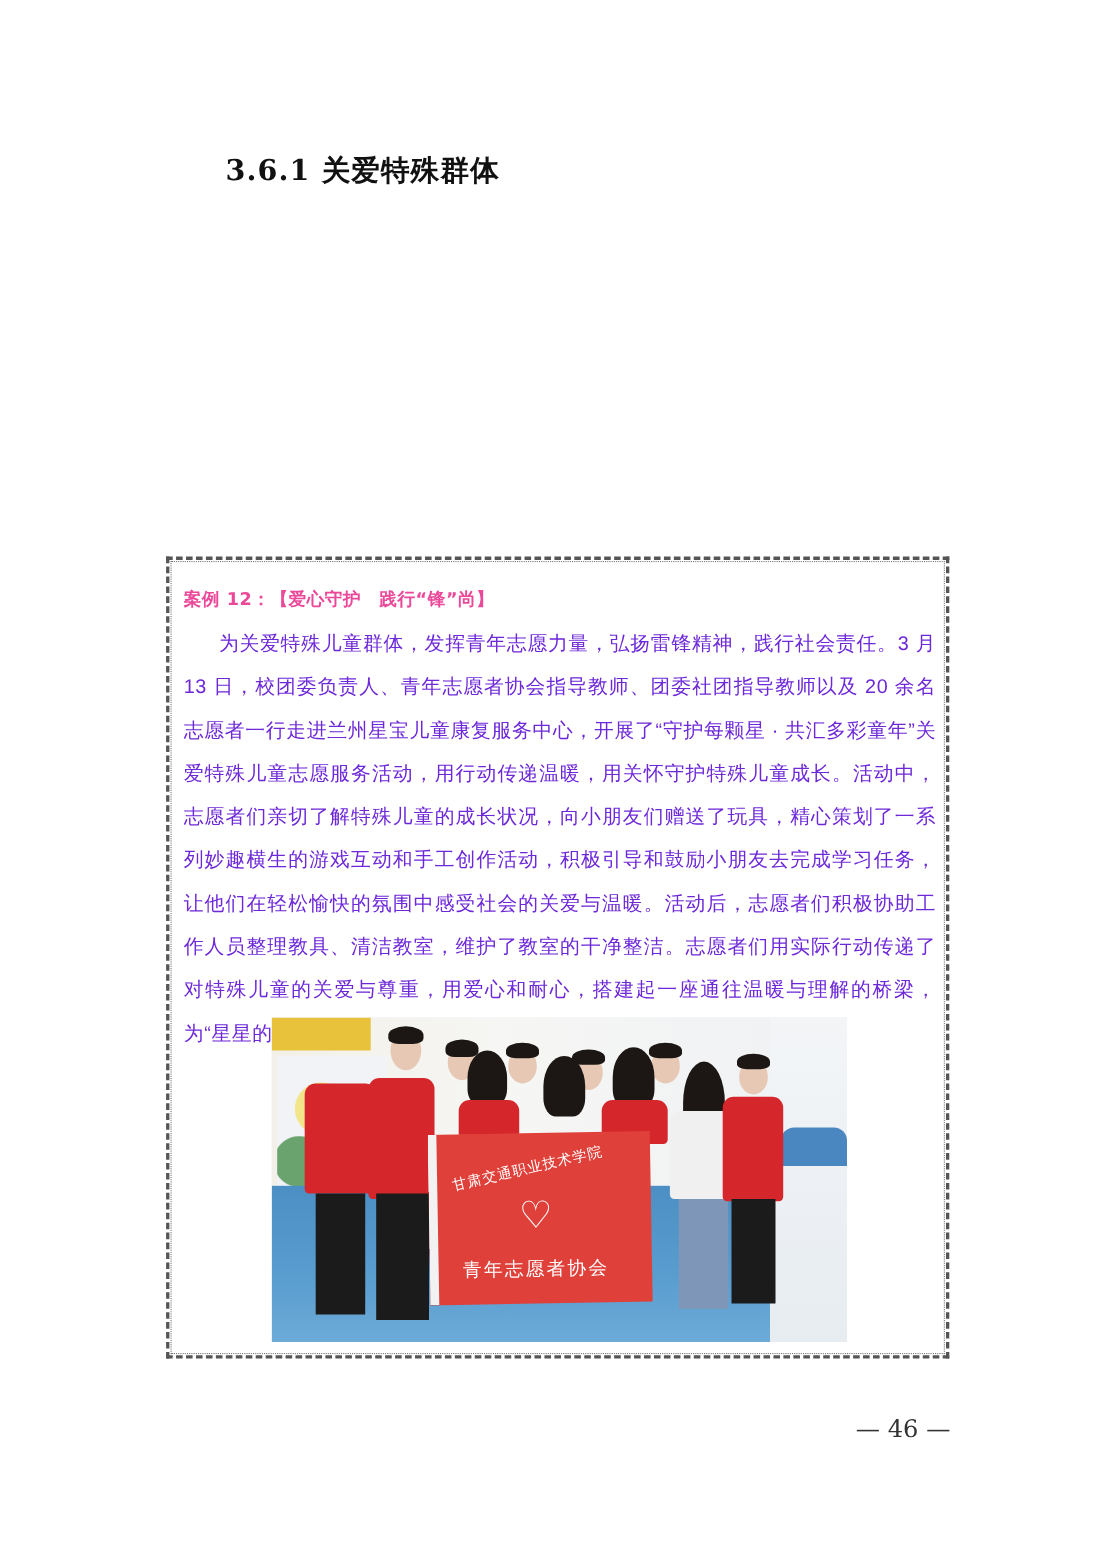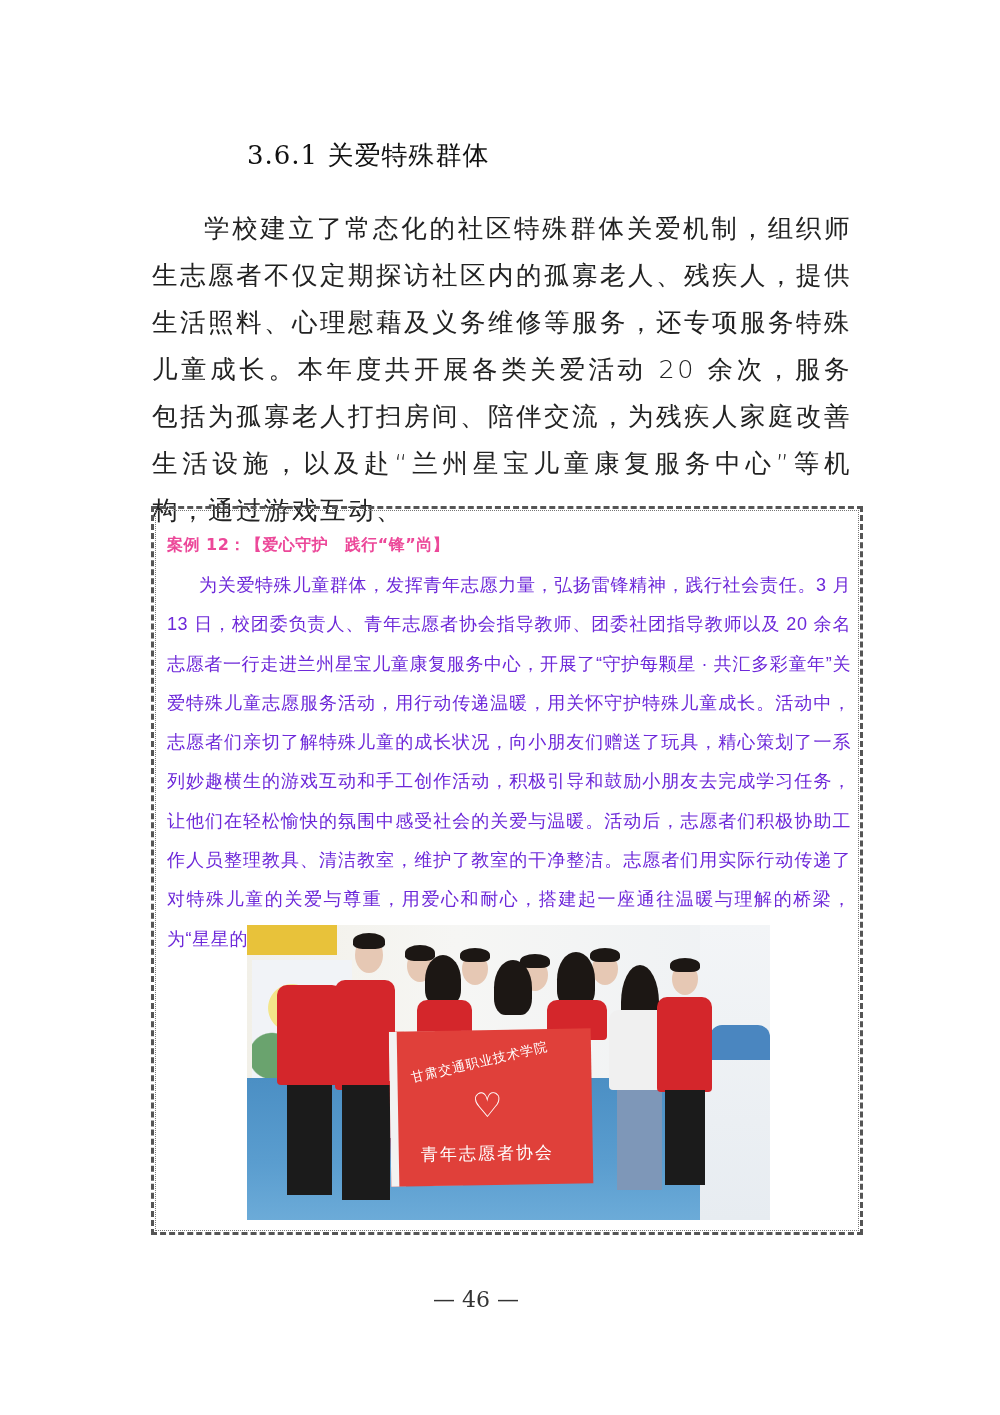--- a/index.html
+++ b/index.html
@@ -1,20 +1,20 @@
 <!DOCTYPE html>
 <html><head>
 <meta charset="utf-8">
 <style>
   html, body { margin: 0; padding: 0; background: #ffffff; }
   body { width: 1000px; height: 1415px; position: relative; overflow: hidden;
          font-family: "DejaVu Serif", "Liberation Serif", serif; color: #1a1a1a; }
   .page { position: absolute; left: 0; top: 0; width: 1000px; height: 1415px; }
   .section-title { position: absolute; left: 205px; top: 138px; font-size: 26px;
-         font-weight: normal; letter-spacing: 1px; color: #111; font-family: "DejaVu Serif", serif; margin-left: 42px; }
+         font-weight: bold; letter-spacing: 1px; color: #111; font-family: "DejaVu Serif", serif; }
   .body-text { position: absolute; left: 152px; top: 205px; width: 700px;
          font-size: 25.5px; line-height: 47px; letter-spacing: 2.5px; color: #222;
          text-align: justify; text-indent: 52px; font-family: "DejaVu Sans", sans-serif; font-weight: 300; }
   .case-box { position: absolute; left: 151px; top: 506px; width: 712px; height: 729px;
          border: 3px dashed #555; outline: 1px dotted #777; outline-offset: -5px; box-sizing: border-box; }
   .case-title { position: absolute; left: 167px; top: 535px; font-size: 16px; font-weight: bold;
          color: #ec4899; font-family: "DejaVu Sans", sans-serif; letter-spacing: 0.5px; }
   .case-text { position: absolute; left: 167px; top: 566px; width: 684px; font-size: 18px;
          line-height: 39.3px; color: #6d28d9; text-align: justify; text-indent: 32px;
          font-family: Liberation Sans, sans-serif; letter-spacing: 0.6px; }
@@ -37,31 +37,30 @@
   .hair { position: absolute; background: #1c1714; border-radius: 50% 50% 30% 30%; }
   .vest { position: absolute; background: #d4262b; border-radius: 10px 10px 4px 4px; }
   .legs { position: absolute; background: #1b1b1b; }
   .banner { position: absolute; left: 143px; top: 105px; width: 202px; height: 155px;
          background: #e0403a; transform: rotate(-1deg); box-shadow: inset 8px 0 0 #f2f2f2; }
   .banner .b-top { position: absolute; left: 20px; top: 20px; width: 170px; color: #fff;
          font-size: 13px; transform: rotate(-12deg); font-family: "DejaVu Serif", serif; letter-spacing: 1px; }
   .banner .heart { position: absolute; left: 82px; top: 58px; font-size: 34px; color: #fff; line-height: 1; }
   .banner .b-bottom { position: absolute; left: 30px; top: 112px; color: #fff; font-size: 17px;
          font-family: "DejaVu Serif", serif; letter-spacing: 2px; }
-  .page-number { position: absolute; left: 0; width: 864px; top: 1287px; text-align: center;
-         font-size: 22px; color: #333; font-family: "DejaVu Serif", serif; padding-left: 44px; }
+  .page-number { position: absolute; left: 0; width: 864px; top: 1287px; text-align: right;
+         font-size: 22px; color: #333; font-family: "DejaVu Serif", serif; }
 </style>
 </head>
 <body>
 
 <div class="page">
 
   <div class="section-title">3.6.1 关爱特殊群体</div>
 
-  <div class="body-text">学校建立了常态化的社区特殊群体关爱机制，组织师生志愿者不仅定期探访社区内的孤寡老人、残疾人，提供生活照料、心理慰藉及义务维修等服务，还专项服务特殊儿童成长。本年度共开展各类关爱活动 20 余次，服务包括为孤寡老人打扫房间、陪伴交流，为残疾人家庭改善生活设施，以及赴“兰州星宝儿童康复服务中心”等机构，通过游戏互动、</div>
 
   <div class="case-box"></div>
 
   <div class="case-title">案例 12：【爱心守护　践行“锋”尚】</div>
 
   <div class="case-text">为关爱特殊儿童群体，发挥青年志愿力量，弘扬雷锋精神，践行社会责任。3 月 13 日，校团委负责人、青年志愿者协会指导教师、团委社团指导教师以及 20 余名志愿者一行走进兰州星宝儿童康复服务中心，开展了“守护每颗星 · 共汇多彩童年”关爱特殊儿童志愿服务活动，用行动传递温暖，用关怀守护特殊儿童成长。活动中，志愿者们亲切了解特殊儿童的成长状况，向小朋友们赠送了玩具，精心策划了一系列妙趣横生的游戏互动和手工创作活动，积极引导和鼓励小朋友去完成学习任务，让他们在轻松愉快的氛围中感受社会的关爱与温暖。活动后，志愿者们积极协助工作人员整理教具、清洁教室，维护了教室的干净整洁。志愿者们用实际行动传递了对特殊儿童的关爱与尊重，用爱心和耐心，搭建起一座通往温暖与理解的桥梁，为“星星的孩子们”点亮一盏盏心灯！</div>
 
   <div class="photo">
     <div class="wall"></div>
     <div class="yellow"></div>

